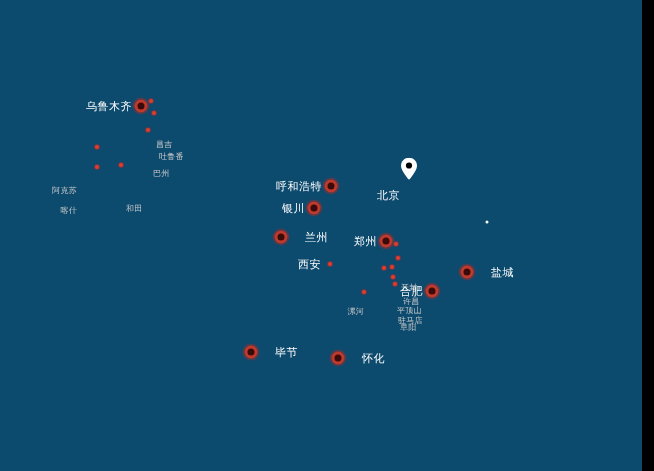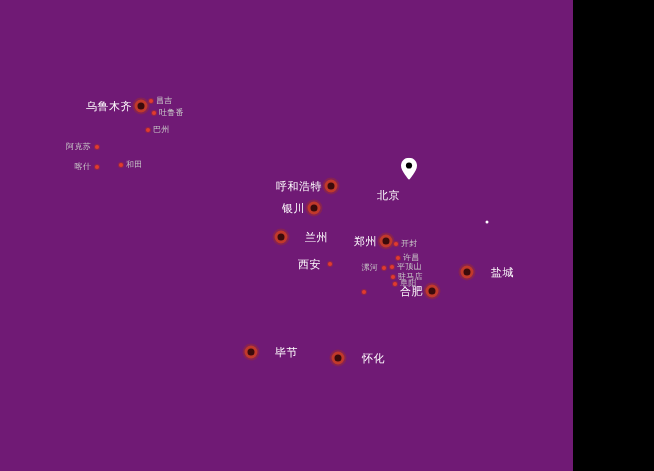--- a/index.html
+++ b/index.html
@@ -1,19 +1,19 @@
 <!DOCTYPE html>
 <html><head>
 <meta charset="utf-8">
 <style>
   html,body{margin:0;padding:0;background:#000;}
   .map{
     position:relative;
-    width:573px;height:471px;
-    background:#701a75;
+    width:642px;height:471px;
+    background:#0c4a6e;
     overflow:hidden;
     font-family:"DejaVu Sans","Liberation Sans",sans-serif;
   }
   .city{position:absolute;width:0;height:0;}
   .marker{position:absolute;left:0;top:0;transform:translate(-50%,-50%);display:block;}
   
   .marker.donut{
     width:7px;height:7px;border-radius:50%;
     background:#3a0b0b;
     border:3px solid #c0392b;
@@ -30,25 +30,25 @@
     width:3px;height:3px;border-radius:50%;
     background:#ffffff;
   }
   .marker.pin{width:16px;height:22px;background:none;border:none;transform:translate(-50%,-60%);}
   .marker.pin svg{display:block;}
   .label{
     position:absolute;top:0;transform:translateY(-50%);
     white-space:nowrap;line-height:1;
   }
   .label.large{font-size:11px;color:#ffffff;letter-spacing:.5px;}
-  .label.small{font-size:8px;color:#c9c9c9;letter-spacing:.3px;}
+  .label.small{font-size:8px;color:#c9c9c9;letter-spacing:.3px;margin-top:44px;}
   .label.side-right{left:24px;text-align:left;}
   .label.side-left{right:9px;text-align:right;}
   .label.small.side-right{left:5px;}
-  .label.small.side-left{right:6px;}
+  .label.small.side-left{right:20px;}
 </style>
 </head>
 <body>
 
 <div class="map">
     <div class="city" style="left: 141px; top: 106px;">
       <span class="marker donut"></span>
       <span class="label large side-left">乌鲁木齐</span>
     </div>
     <div class="city" style="left: 151px; top: 101px;">

